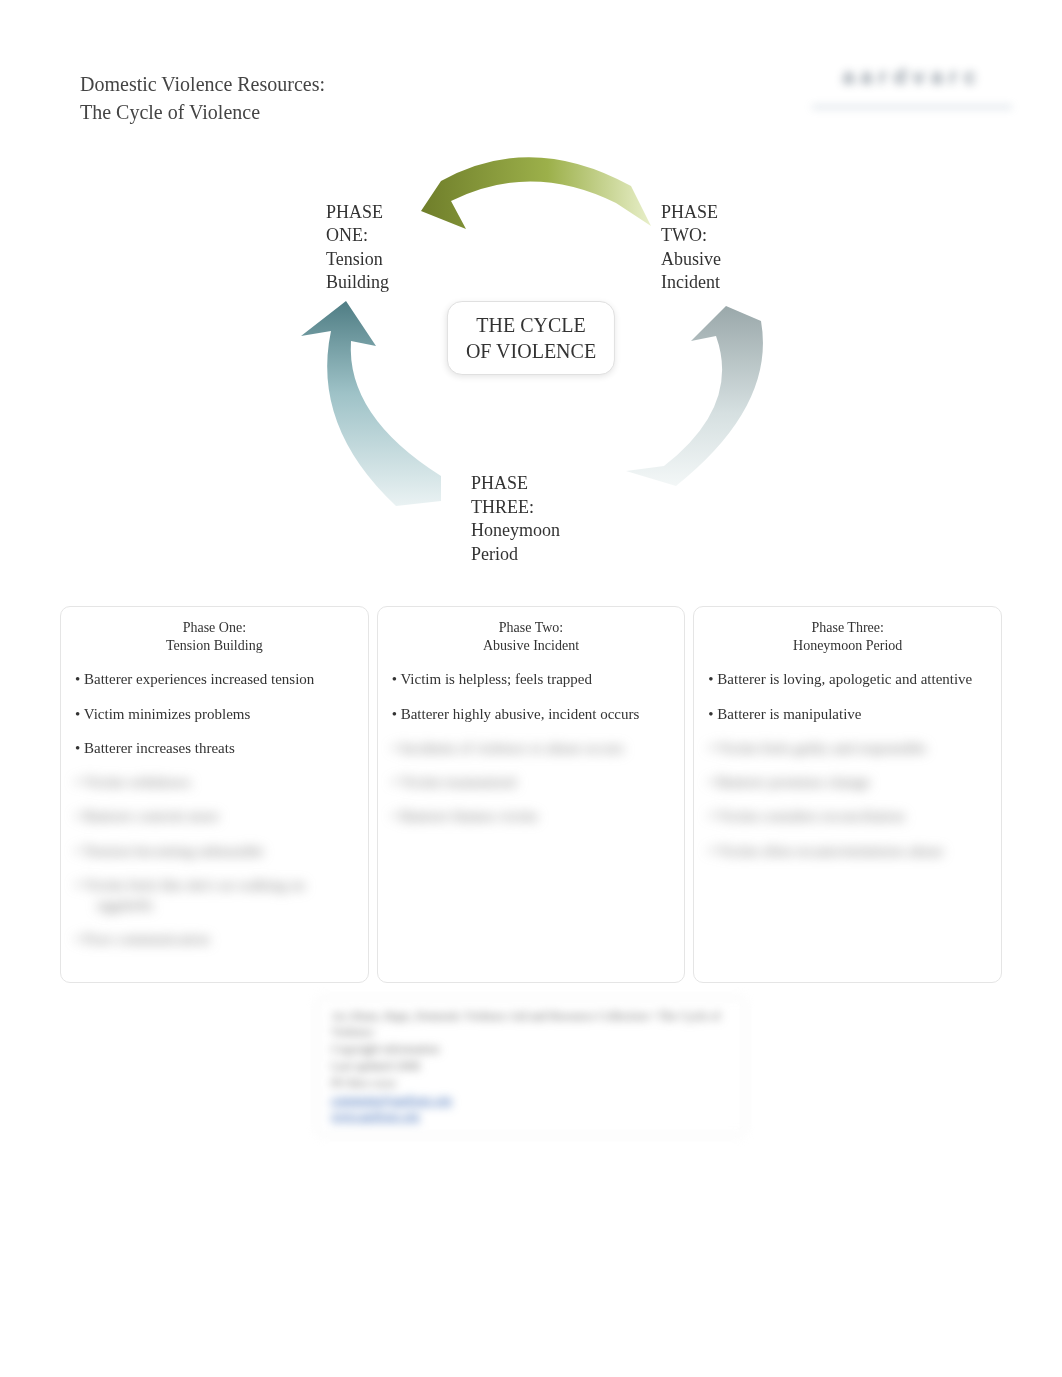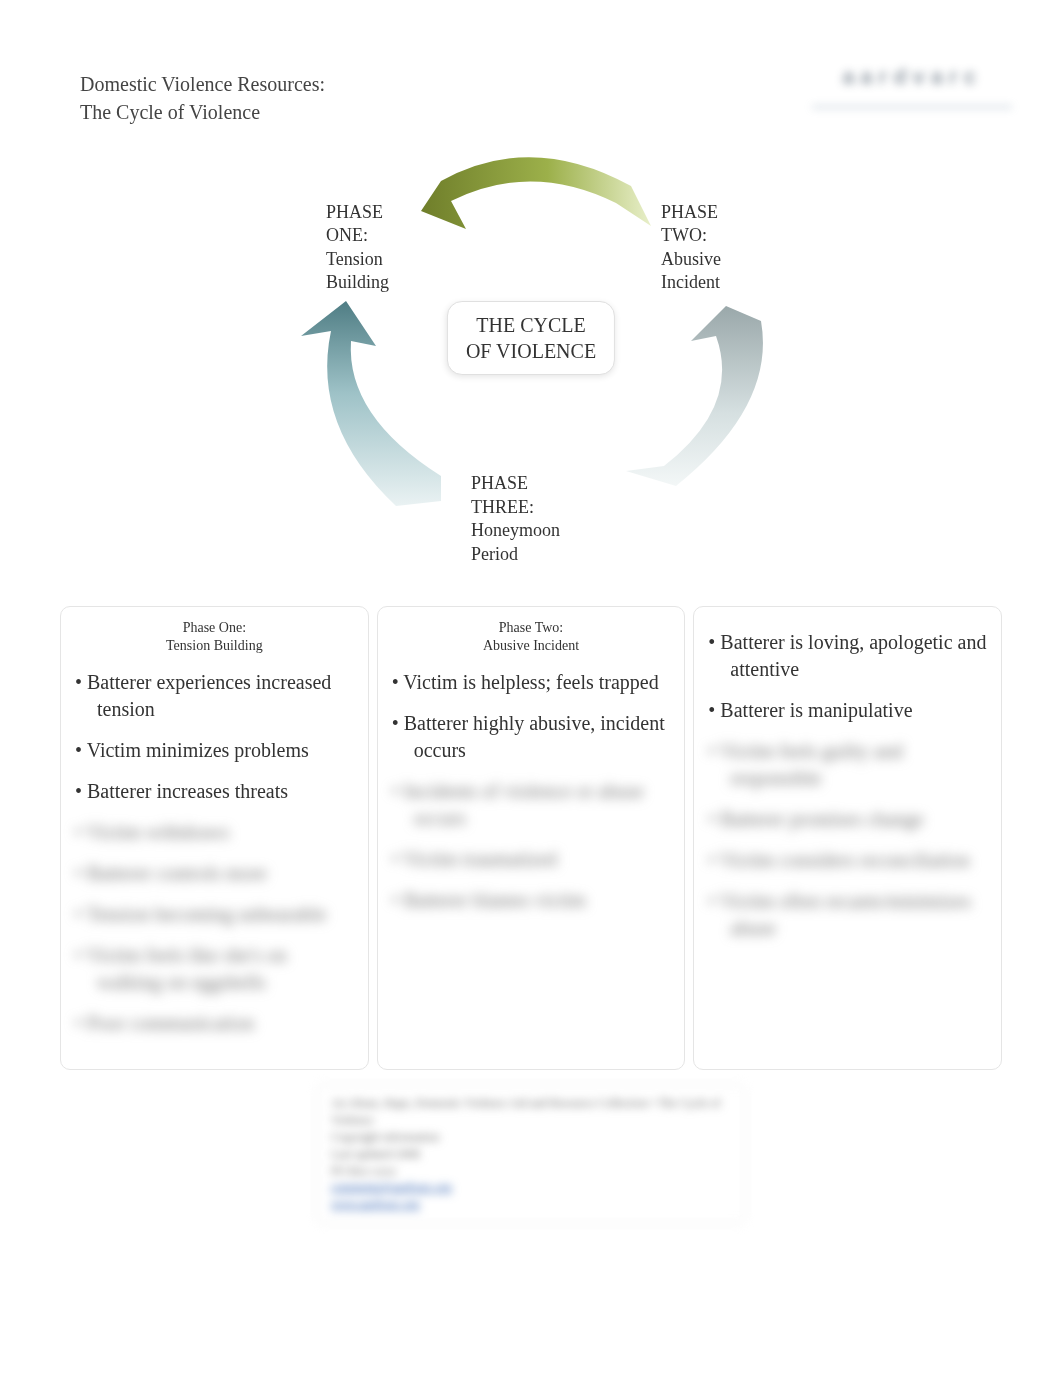--- a/index.html
+++ b/index.html
@@ -92,21 +92,21 @@
     background: #fff;
   }
   .col-title {
     text-align: center;
     font-size: 14px;
     color: #333;
     line-height: 1.3;
     margin-bottom: 14px;
   }
   .bullet {
-    font-size: 20px;
+    font-size: 15px;
     color: #333;
     margin: 10px 0 14px 0;
     padding-left: 22px;
     text-indent: -22px;
     line-height: 1.35;
   }
   .bullet::before {
     content: "•  ";
   }
   .blur-item {
@@ -246,20 +246,24 @@
       <div>Abusive Incident</div>
     </div>
     <div class="bullet">Victim is helpless; feels trapped</div>
     <div class="bullet">Batterer highly abusive, incident occurs</div>
     <div class="bullet blur-item">Incidents of violence or abuse occurs</div>
     <div class="bullet blur-item">Victim traumatized</div>
     <div class="bullet blur-item">Batterer blames victim</div>
   </div>
 
   <div class="column">
+    <div class="col-title">
+      <div>Phase Three:</div>
+      <div>Honeymoon Period</div>
+    </div>
     <div class="bullet">Batterer is loving, apologetic and attentive</div>
     <div class="bullet">Batterer is manipulative</div>
     <div class="bullet blur-item">Victim feels guilty and responsible</div>
     <div class="bullet blur-item">Batterer promises change</div>
     <div class="bullet blur-item">Victim considers reconciliation</div>
     <div class="bullet blur-item">Victim often recants/minimizes abuse</div>
   </div>
 
 </div>
 

